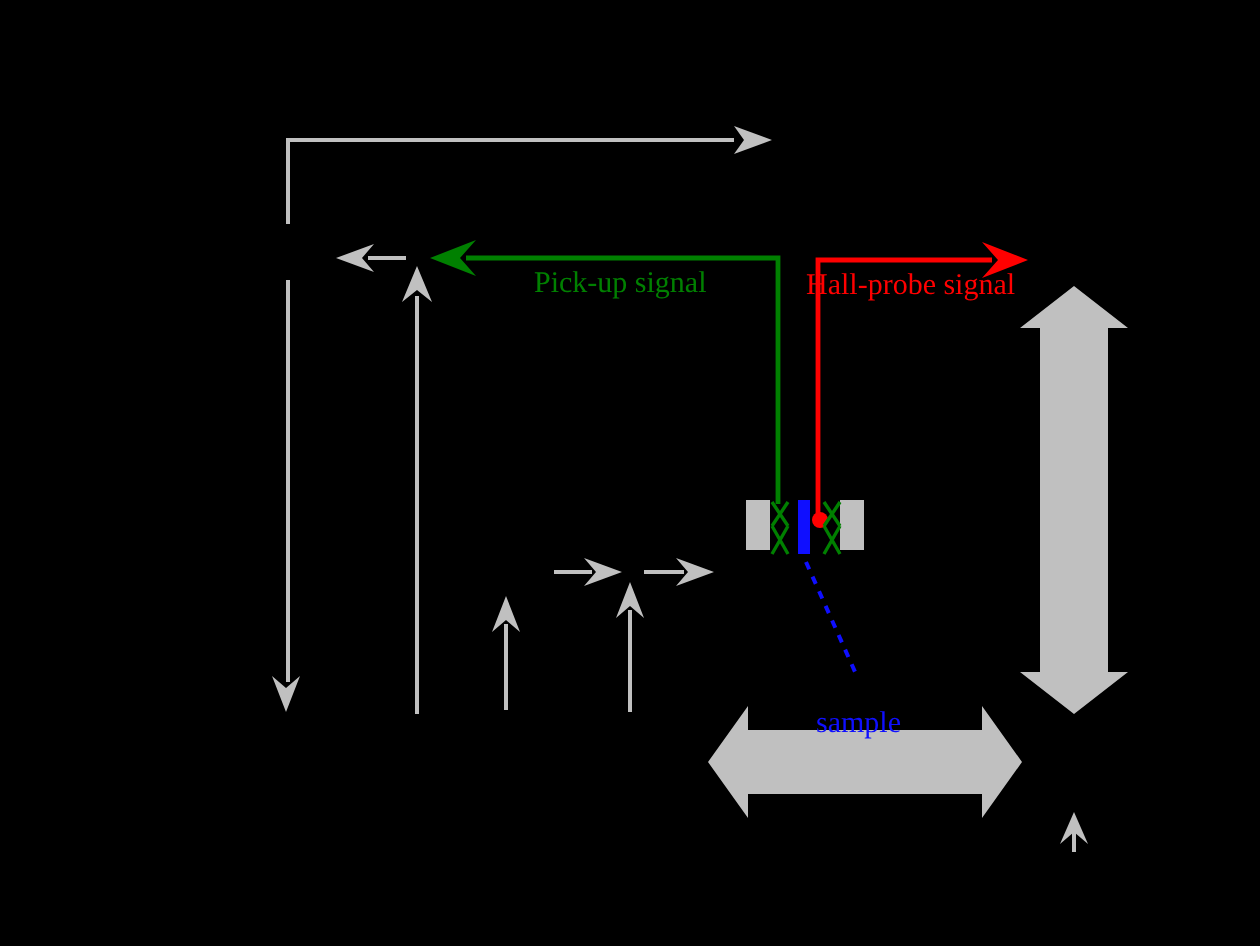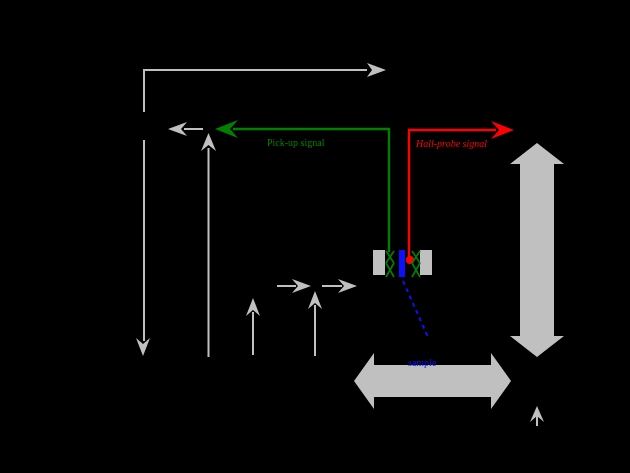--- a/index.html
+++ b/index.html
@@ -15,21 +15,21 @@
     overflow: hidden;
     font-family: "Liberation Serif", "DejaVu Serif", serif;
   }
   .canvas svg {
     position: absolute;
     left: 0;
     top: 0;
   }
   .label {
     position: absolute;
-    font-size: 10px;
+    font-size: 15px;
     line-height: 13px;
     white-space: nowrap;
     letter-spacing: 0px;
   }
   .label.green { color: var(--green); }
   .label.red   { color: var(--red); }
   .label.blue  { color: var(--blue); }
 
   
   .ln-gray   { stroke: var(--gray);  stroke-width: 2;   fill: none; }
@@ -107,15 +107,15 @@
       <rect class="fill-gray" x="373" y="250" width="12" height="25"></rect>
       <rect class="fill-gray" x="420" y="250" width="12" height="25"></rect>
       <path class="ln-coil" d="M386,251 L394,263 M394,251 L386,263 M386,263 L394,277 M394,263 L386,277"></path>
       <path class="ln-coil" d="M412,251 L420,263 M420,251 L412,263 M412,263 L420,277 M420,263 L412,277"></path>
       <rect class="fill-blue" x="399" y="250" width="6" height="27"></rect>
       <path class="ln-blue-dash" d="M403,281 L428,337"></path>
     </g>
   </svg>
 
   <span class="label green" style="left:267px; top:136px;">Pick-up signal</span>
-  <span class="label red" style="left:416px; top:137px;font-style:italic;">Hall-probe signal</span>
+  <span class="label red" style="left:403px; top:137px;">Hall-probe signal</span>
   <span class="label blue" style="left:408px; top:356px;">sample</span>
 </div>
 
 </body></html>

